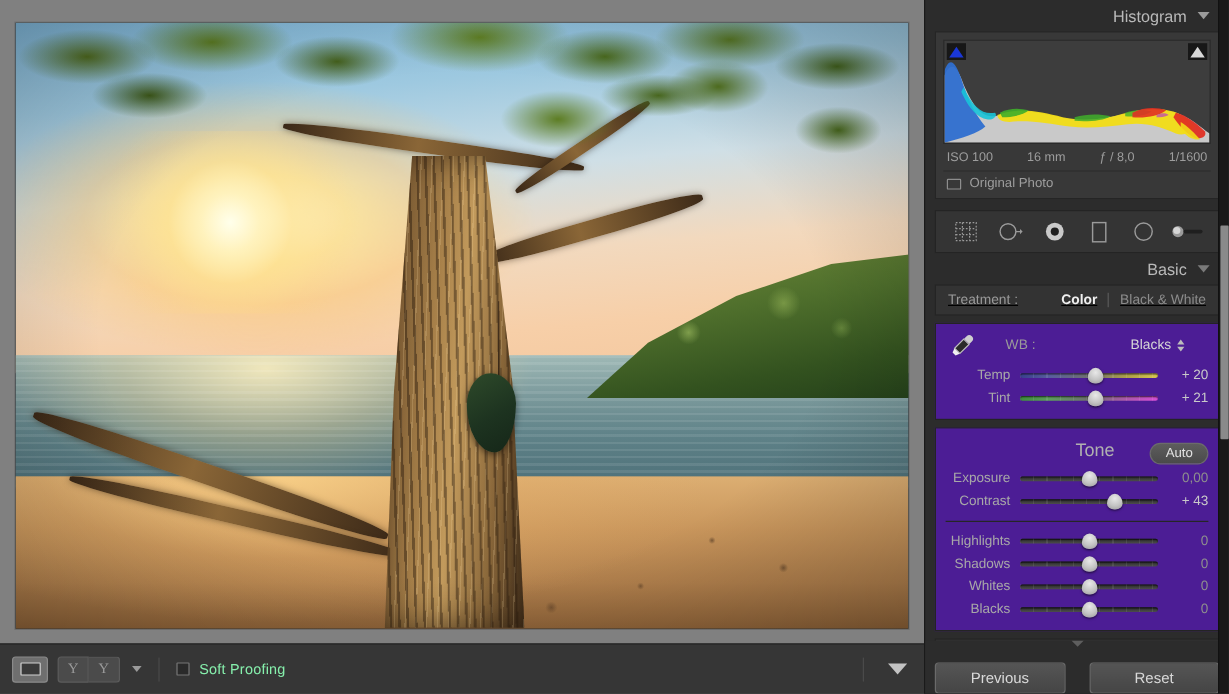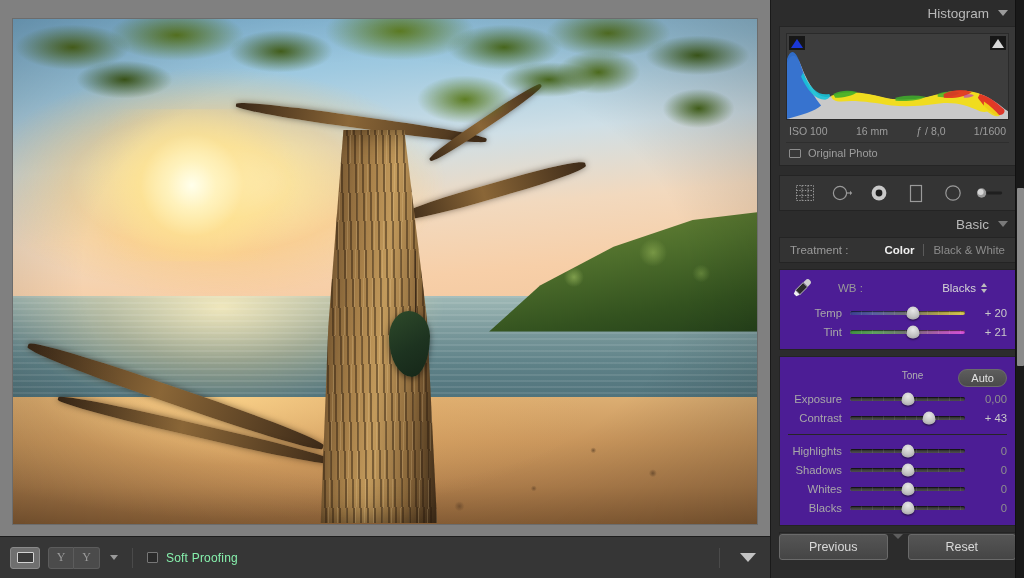--- a/index.html
+++ b/index.html
@@ -256,21 +256,21 @@
     display:flex; align-items:center; justify-content:space-around;
     padding: 0 6px;
   }
   .tool-ico { width:28px;height:24px; display:flex;align-items:center;justify-content:center; }
 
   
   .basic-body { margin: 0 8px 0 8px; }
   .treatment-row {
     background:#333333; border:1px solid #242424;
     height: 26px; display:flex; align-items:center;
-    padding: 0 10px; gap: 0; margin-bottom: 6px;
+    padding: 0 10px; gap: 0; margin-bottom: 6px; text-decoration: underline;
   }
   .treat-label { color:#9a9a9a; font-size:11.5px; flex:0 0 auto; }
   .treat-opts { margin-left:auto; display:flex; align-items:center; gap:9px; }
   .treat-opt { font-size:11.5px; color:#8c8c8c;text-align:right; }
   .treat-opt.active { color:#f0f0f0; font-weight:bold; }
   .treat-div { width:1px; height:12px; background:#5a5a5a; }
 
   .group-box {
     background:#4c1d95; border:1px solid #242424;
     padding: 7px 8px 8px 8px; margin-bottom: 6px;
@@ -303,37 +303,37 @@
     position:absolute; top:50%; width:13px; height:13px;
     transform: translate(-50%,-50%);
     background: radial-gradient(circle at 50% 30%, #e8e8e8 0%, #c4c4c4 55%, #9a9a9a 100%);
     border-radius: 50% 50% 46% 46% / 62% 62% 38% 38%;
     box-shadow: 0 1px 2px rgba(0,0,0,.6);
   }
   .sl-value { width:42px; text-align:right; color:#c9c9c9; font-size:11.3px; padding-left:6px; }
   .sl-value.dim { color:#8e8e8e; }
 
   .tone-head { display:flex; align-items:center; height:22px; margin-bottom:3px; position:relative; }
-  .tone-title { color:#b0b0b0; font-size:10px; margin:0 auto; padding-left:30px;}
+  .tone-title { color:#b0b0b0; font-size:15px; margin:0 auto; padding-left:30px;}
   .auto-btn {
     position:absolute; right:0; top:5px;
     background: linear-gradient(180deg,#5d5d5d,#4a4a4a);
     border:1px solid #6b6b6b; border-radius:9px;
     color:#e2e2e2; font-size:11px; padding:2px 12px;
   }
   .divider-line { height:1px; background:#262626; margin:7px 0 6px 0; }
   .presence-box {
     background:#333333; border:1px solid #242424;
     padding: 6px 8px 2px 8px; margin-bottom: 2px;
     overflow:hidden; height:30px;
   }
 
   .panel-footer {
     height: 44px; flex:0 0 44px;
-    display:flex; align-items:flex-start; gap:20px;
+    display:flex; align-items:flex-end; gap:20px;
     padding: 0 8px;
     background:#2c2c2c;
     position:relative;
   }
   .foot-btn {
     flex:1; height:26px;
     background: linear-gradient(180deg,#555555,#454545);
     border:1px solid #6a6a6a; border-radius:3px;
     color:#d9d9d9; font-size:12.5px;
     display:flex; align-items:center; justify-content:center;

